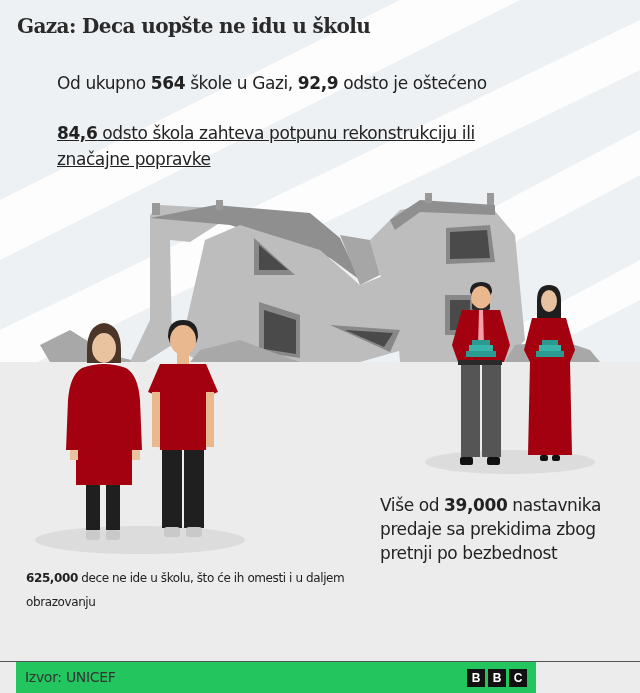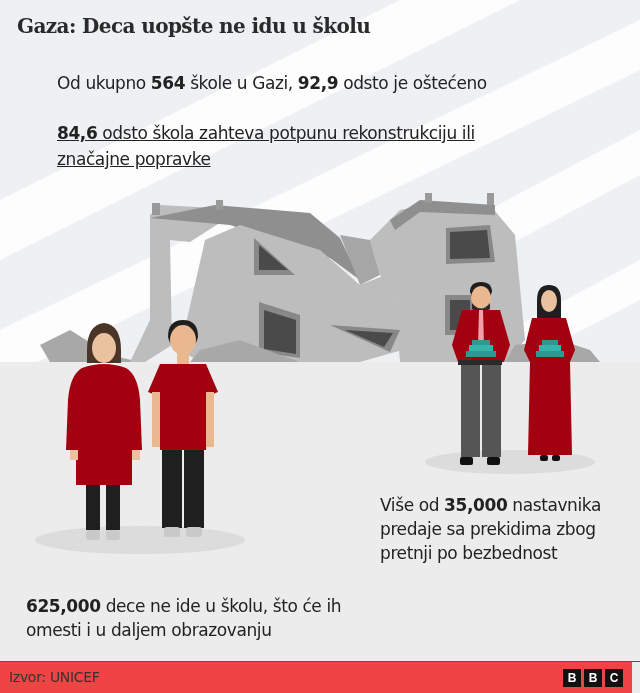--- a/index.html
+++ b/index.html
@@ -11,25 +11,25 @@
 
   .title { position:absolute; left:17px; top:14px; font-family:"DejaVu Serif", serif; font-size:20px; color:#2a2a2a; letter-spacing:-0.6px; }
 
   .stat-top { position:absolute; left:57px; font-size:17px; line-height:26px; color:#222; letter-spacing:-0.4px; }
   .stat-top b { font-weight:bold; }
   #stat1 { top:70px; }
   #stat2 { top:120px; width:480px;text-decoration:underline; }
 
   .scene { position:absolute; left:0; top:0; }
 
-  .stat-children { position:absolute; left:26px; top:566px; font-size:17px; line-height:24px; letter-spacing:-0.4px; width:360px;margin-top:28px; }
+  .stat-children { position:absolute; left:26px; top:566px; font-size:12px; line-height:24px; letter-spacing:-0.4px; width:360px; }
   .stat-teachers { position:absolute; left:380px; top:493px; font-size:17px; line-height:24px; letter-spacing:-0.4px; width:240px; }
 
   .footer-line { position:absolute; left:0; top:661px; width:640px; height:1px; background:#555; }
-  .footer { position:absolute; left:0; top:662px; width:632px; height:31px; background:#ef4444; }
+  .footer { position:absolute; left:16px; top:662px; width:520px; height:31px; background:#22c55e; }
   .source { position:absolute; left:9px; top:7px; font-size:14px; color:#333; letter-spacing:-0.3px; }
   .bbc { position:absolute; right:9px; top:7px; display:flex; gap:3px; }
   .bbc span { width:18px; height:18px; background:#111; color:#fff; font-family:"Liberation Sans", sans-serif; font-weight:bold; font-size:12px; display:flex; align-items:center; justify-content:center; }
 </style>
 </head>
 <body>
 
 <div class="sky">
   <svg width="640" height="362">
     <polygon points="0,200 640,-120 640,-60 0,260" fill="#ffffff" opacity="0.85"></polygon>
@@ -140,21 +140,21 @@
     <rect x="552" y="455" width="8" height="6" rx="2" fill="#111"></rect>
     <g>
       <rect x="536" y="351" width="28" height="6" fill="#2a9a93"></rect>
       <rect x="539" y="345" width="22" height="6" fill="#37b3a9"></rect>
       <rect x="542" y="340" width="16" height="5" fill="#2a9a93"></rect>
     </g>
   </g>
 </svg>
 
 <div class="stat-teachers">
-  <span>Više od </span><b>35,000</b><span> nastavnika predaje sa prekidima zbog pretnji po bezbednost</span>
+  <span>Više od </span><b>39,000</b><span> nastavnika predaje sa prekidima zbog pretnji po bezbednost</span>
 </div>
 
 <div class="stat-children">
   <b>625,000</b><span> dece ne ide u školu, što će ih omesti i u daljem obrazovanju</span>
 </div>
 
 <div class="footer-line"></div>
 <div class="footer">
   <span class="source">Izvor: UNICEF</span>
   <div class="bbc">

